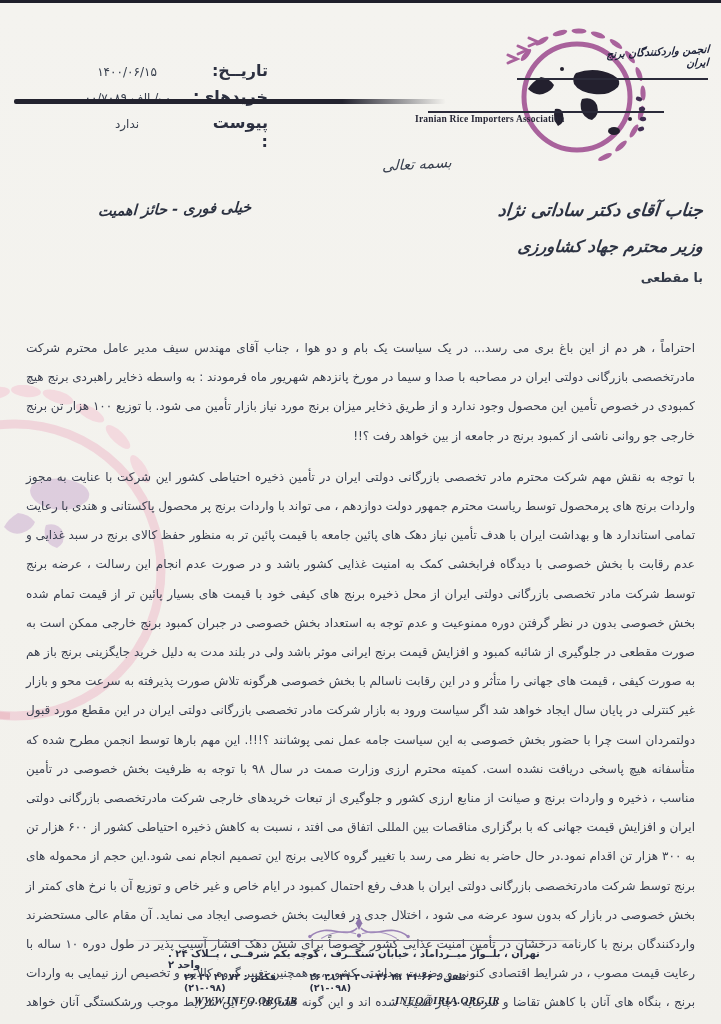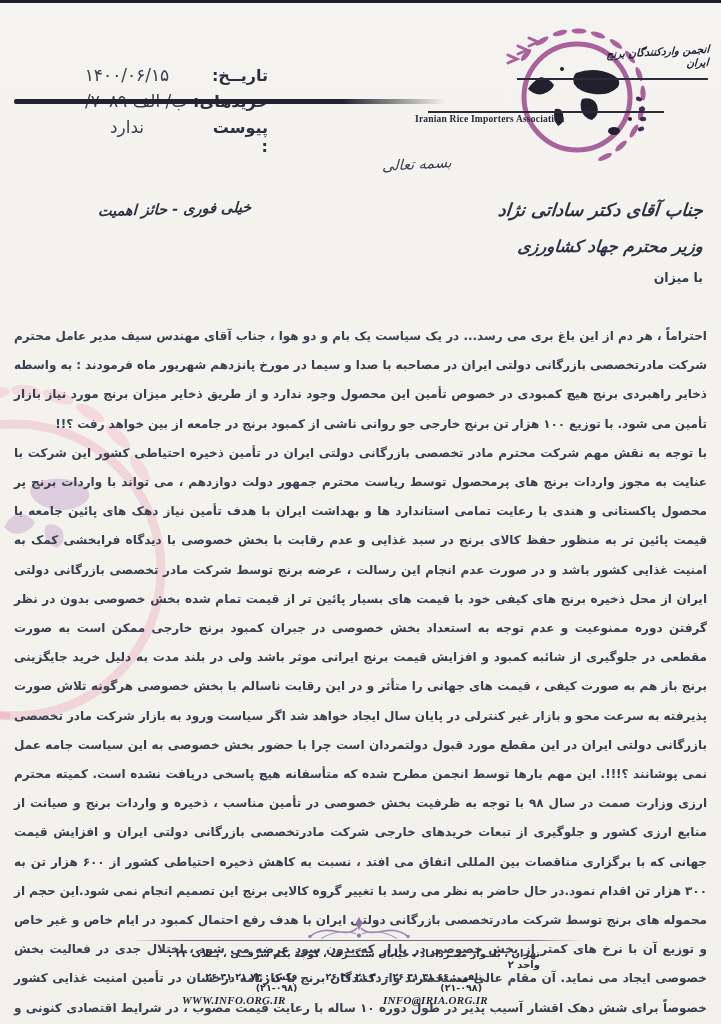--- a/index.html
+++ b/index.html
@@ -11,21 +11,21 @@
     color:#3b4050;
   }
   
   .top-rule{position:absolute;left:0;top:0;width:100%;height:3px;background:#1f1f2b;}
   
   .watermark{position:absolute;left:-150px;top:385px;opacity:.5;pointer-events:none;}
   
   .meta{position:absolute;left:18px;top:34px;width:250px;direction:rtl;}
   .meta-row{display:flex;align-items:baseline;height:26px;}
   .meta-label{width:66px;font-size:16px;font-weight:bold;color:#2c3040;}
-  .meta-value{width:150px;text-align:center;font-size:17px;color:#39404e;direction:ltr;unicode-bidi:isolate;margin-top:31px;}
+  .meta-value{width:150px;text-align:center;font-size:12px;color:#39404e;direction:ltr;unicode-bidi:isolate;margin-top:31px;}
   .main-rule{
     position:absolute;left:14px;top:99px;width:432px;height:5px;border-radius:2px;
     background:linear-gradient(to right,#23232f 0%,#23232f 76%,rgba(35,35,47,0) 100%);
   }
   
   .logo-svg{position:absolute;left:492px;top:25px;}
   .org-fa{
     position:absolute;left:583px;top:46px;width:126px;text-align:right;
     font-size:10.5px;font-weight:bold;font-style:italic;color:#1c2138;
     transform:rotate(-3deg) skewX(-6deg);direction:rtl;line-height:1.2;
@@ -50,28 +50,28 @@
   }
   .recipient{position:absolute;right:18px;top:200px;text-align:right;direction:rtl;}
   .r-name{font-size:17.5px;font-weight:bold;font-style:italic;color:#2d3343;transform:skewX(-5deg);}
   .r-title{margin-top:17px;font-size:16.5px;font-weight:bold;font-style:italic;color:#2d3343;transform:skewX(-5deg);}
   .r-salutation{margin-top:14px;margin-left:4px;font-size:12.5px;font-weight:bold;color:#333a49;}
   
   .body-text{
     position:absolute;left:14px;top:322px;width:693px;direction:rtl;
     font-size:12px;line-height:29.2px;color:#3b4050;text-align:justify;
   }
-  .body-text p{margin:0;text-align:justify;text-align-last:right;word-spacing:-0.3px;font-weight:bold;}
+  .body-text p{margin:12px;text-align:justify;text-align-last:right;word-spacing:-0.3px;}
   
   .orn{position:absolute;left:300px;top:912px;}
   .orn-rule{
     position:absolute;left:132px;top:940px;width:452px;height:1px;
     background:linear-gradient(to right,rgba(111,104,128,0),#6f6880 12%,#6f6880 88%,rgba(111,104,128,0));
   }
-  .f-text{position:absolute;left:156px;top:948px;width:384px;direction:rtl;text-align:right;}
+  .f-text{position:absolute;left:168px;top:948px;width:384px;direction:rtl;text-align:left;}
   .f-address{font-size:10px;font-weight:bold;color:#2b3042;}
   .f-row{display:flex;justify-content:space-between;padding:0 58px 0 16px;margin-top:1px;
          font-size:9.5px;font-weight:bold;color:#2b3042;}
   .f-row.links{padding:0 52px 0 26px;font-family:"Liberation Serif",serif;
                font-style:italic;font-size:11px;letter-spacing:.3px;color:#1f2433;}
 </style>
 </head>
 <body>
 
 <div class="page">
@@ -157,21 +157,21 @@
   <div class="rule-a"></div>
   <div class="rule-b"></div>
   <div class="org-en">Iranian Rice Importers Association</div>
 
   <div class="bismillah">بسمه تعالی</div>
   <div class="urgency">خیلی فوری - حائز اهمیت</div>
 
   <div class="recipient">
     <div class="r-name">جناب آقای دکتر ساداتی نژاد</div>
     <div class="r-title">وزیر محترم جهاد کشاورزی</div>
-    <div class="r-salutation">با میزان</div>
+    <div class="r-salutation">با مقطعی</div>
   </div>
 
   <div class="body-text">
     <p>احتراماً ، هر دم از این باغ بری می رسد... در یک سیاست یک بام و دو هوا ، جناب آقای مهندس سیف مدیر عامل محترم شرکت مادرتخصصی بازرگانی دولتی ایران در مصاحبه با صدا و سیما در مورخ پانزدهم شهریور ماه فرمودند : به واسطه ذخایر راهبردی برنج هیچ کمبودی در خصوص تأمین این محصول وجود ندارد و از طریق ذخایر میزان برنج مورد نیاز بازار تأمین می شود. با توزیع ۱۰۰ هزار تن برنج خارجی جو روانی ناشی از کمبود برنج در جامعه از بین خواهد رفت ؟!!</p>
     <p>با توجه به نقش مهم شرکت محترم مادر تخصصی بازرگانی دولتی ایران در تأمین ذخیره احتیاطی کشور این شرکت با عنایت به مجوز واردات برنج های پرمحصول توسط ریاست محترم جمهور دولت دوازدهم ، می تواند با واردات برنج پر محصول پاکستانی و هندی با رعایت تمامی استاندارد ها و بهداشت ایران با هدف تأمین نیاز دهک های پائین جامعه با قیمت پائین تر به منظور حفظ کالای برنج در سبد غذایی و عدم رقابت با بخش خصوصی با دیدگاه فرابخشی کمک به امنیت غذایی کشور باشد و در صورت عدم انجام این رسالت ، عرضه برنج توسط شرکت مادر تخصصی بازرگانی دولتی ایران از محل ذخیره برنج های کیفی خود با قیمت های بسیار پائین تر از قیمت تمام شده بخش خصوصی بدون در نظر گرفتن دوره ممنوعیت و عدم توجه به استعداد بخش خصوصی در جبران کمبود برنج خارجی ممکن است به صورت مقطعی در جلوگیری از شائبه کمبود و افزایش قیمت برنج ایرانی موثر باشد ولی در بلند مدت به دلیل خرید جایگزینی برنج باز هم به صورت کیفی ، قیمت های جهانی را متأثر و در این رقابت ناسالم با بخش خصوصی هرگونه تلاش صورت پذیرفته به سرعت محو و بازار غیر کنترلی در پایان سال ایجاد خواهد شد اگر سیاست ورود به بازار شرکت مادر تخصصی بازرگانی دولتی ایران در این مقطع مورد قبول دولتمردان است چرا با حضور بخش خصوصی به این سیاست جامه عمل نمی پوشانند ؟!!!. این مهم بارها توسط انجمن مطرح شده که متأسفانه هیچ پاسخی دریافت نشده است. کمیته محترم ارزی وزارت صمت در سال ۹۸ با توجه به ظرفیت بخش خصوصی در تأمین مناسب ، ذخیره و واردات برنج و صیانت از منابع ارزی کشور و جلوگیری از تبعات خریدهای خارجی شرکت مادرتخصصی بازرگانی دولتی ایران و افزایش قیمت جهانی که با برگزاری مناقصات بین المللی اتفاق می افتد ، نسبت به کاهش ذخیره احتیاطی کشور از ۶۰۰ هزار تن به ۳۰۰ هزار تن اقدام نمود.در حال حاضر به نظر می رسد با تغییر گروه کالایی برنج این تصمیم انجام نمی شود.این حجم از محموله های برنج توسط شرکت مادرتخصصی بازرگانی دولتی ایران با هدف رفع احتمال کمبود در ایام خاص و غیر خاص و توزیع آن با نرخ های کمتر از بخش خصوصی در بازار که بدون سود عرضه می شود ، اختلال جدی در فعالیت بخش خصوصی ایجاد می نماید. آن مقام عالی مستحضرند واردکنندگان برنج با کارنامه درخشان در تأمین امنیت غذایی کشور خصوصاً برای شش دهک اقشار آسیب پذیر در طول دوره ۱۰ ساله با رعایت قیمت مصوب ، در شرایط اقتصادی کنونی و وضعیت بهداشتی کشور ، و همچنین تغییر گروه کالایی و تخصیص ارز نیمایی به واردات برنج ، بنگاه های آنان با کاهش تقاضا و سرمایه دچار آسیب شده اند و این گونه فشارها، در این شرایط موجب ورشکستگی آنان خواهد شد.</p>
   </div>
 
   <div class="orn-rule"></div>
   <svg class="orn" width="118" height="34" viewBox="0 0 120 36">
     <path d="M60,5 l3.5,7 l-3.5,7 l-3.5,-7 z" fill="#8d76aa"></path>

